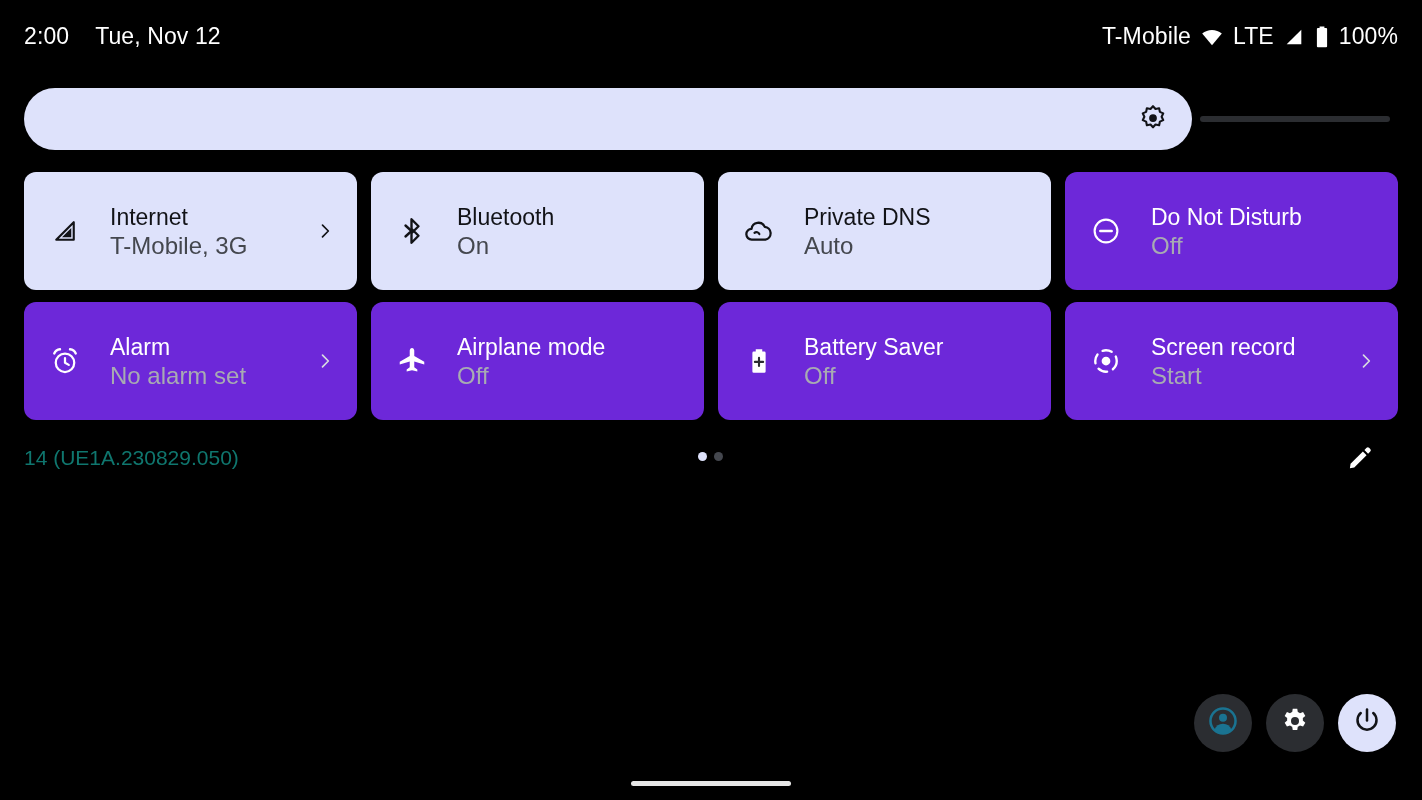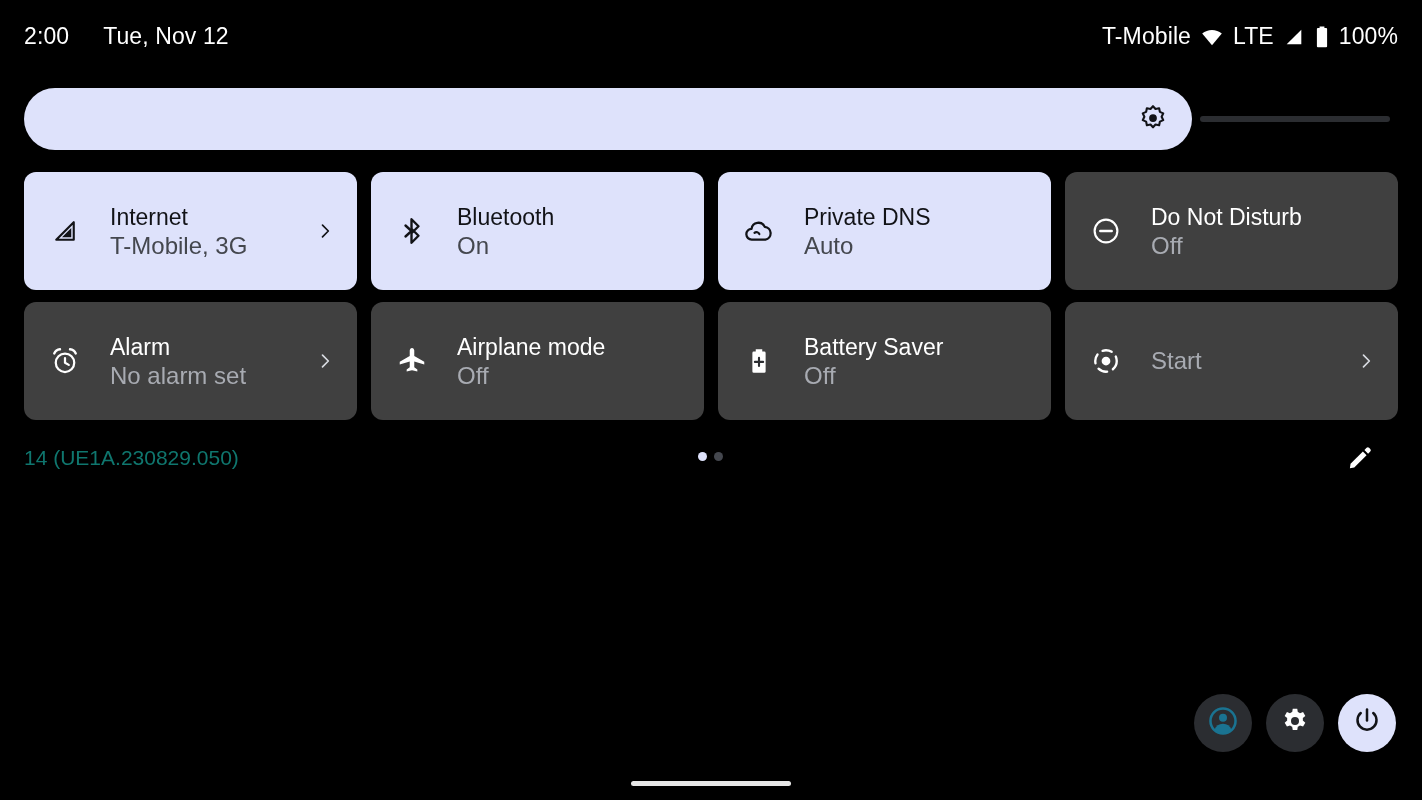--- a/index.html
+++ b/index.html
@@ -30,21 +30,21 @@
     height: 72px;
     display: flex;
     align-items: center;
     justify-content: space-between;
     padding: 0 24px;
     box-sizing: border-box;
   }
   .status-left {
     display: flex;
     align-items: center;
-    gap: 34px;
+    gap: 26px;
   }
   .status-right {
     display: flex;
     align-items: center;
     gap: 9px;
   }
   .status-text {
     color: #ffffff;
     font-size: 23px;
     letter-spacing: 0.1px;
@@ -124,21 +124,21 @@
     display: flex;
     align-items: center;
     padding: 0 22px 0 24px;
     box-sizing: border-box;
     overflow: hidden;
   }
   .tile.active {
     background: #dee2fb;
   }
   .tile.inactive {
-    background: #404040;
+    background: #6d28d9;
     justify-content: center;
   }
   .tile-icon {
     width: 34px;
     height: 34px;
     flex: 0 0 34px;
     display: flex;
     align-items: center;
     justify-content: center;
     margin-right: 28px;
@@ -394,20 +394,21 @@
     </div>
 
     <div class="tile inactive">
       <span class="tile-icon">
         <svg viewBox="0 0 24 24" width="30" height="30" aria-hidden="true">
           <circle cx="12" cy="12" r="8.6" fill="none" stroke="#ffffff" stroke-width="1.9" stroke-dasharray="7.5 5.0" stroke-linecap="round"></circle>
           <circle cx="12" cy="12" r="3.5" fill="#ffffff"></circle>
         </svg>
       </span>
       <span class="tile-labels">
+        <span class="tile-title">Screen record</span>
         <span class="tile-sub">Start</span>
       </span>
       <span class="tile-chevron">
         <svg viewBox="0 0 24 24" width="22" height="22" aria-hidden="true">
           <path d="M9 5 L16 12 L9 19" fill="none" stroke="#d7dae0" stroke-width="2" stroke-linecap="round" stroke-linejoin="round"></path>
         </svg>
       </span>
     </div>
   </div>
 

